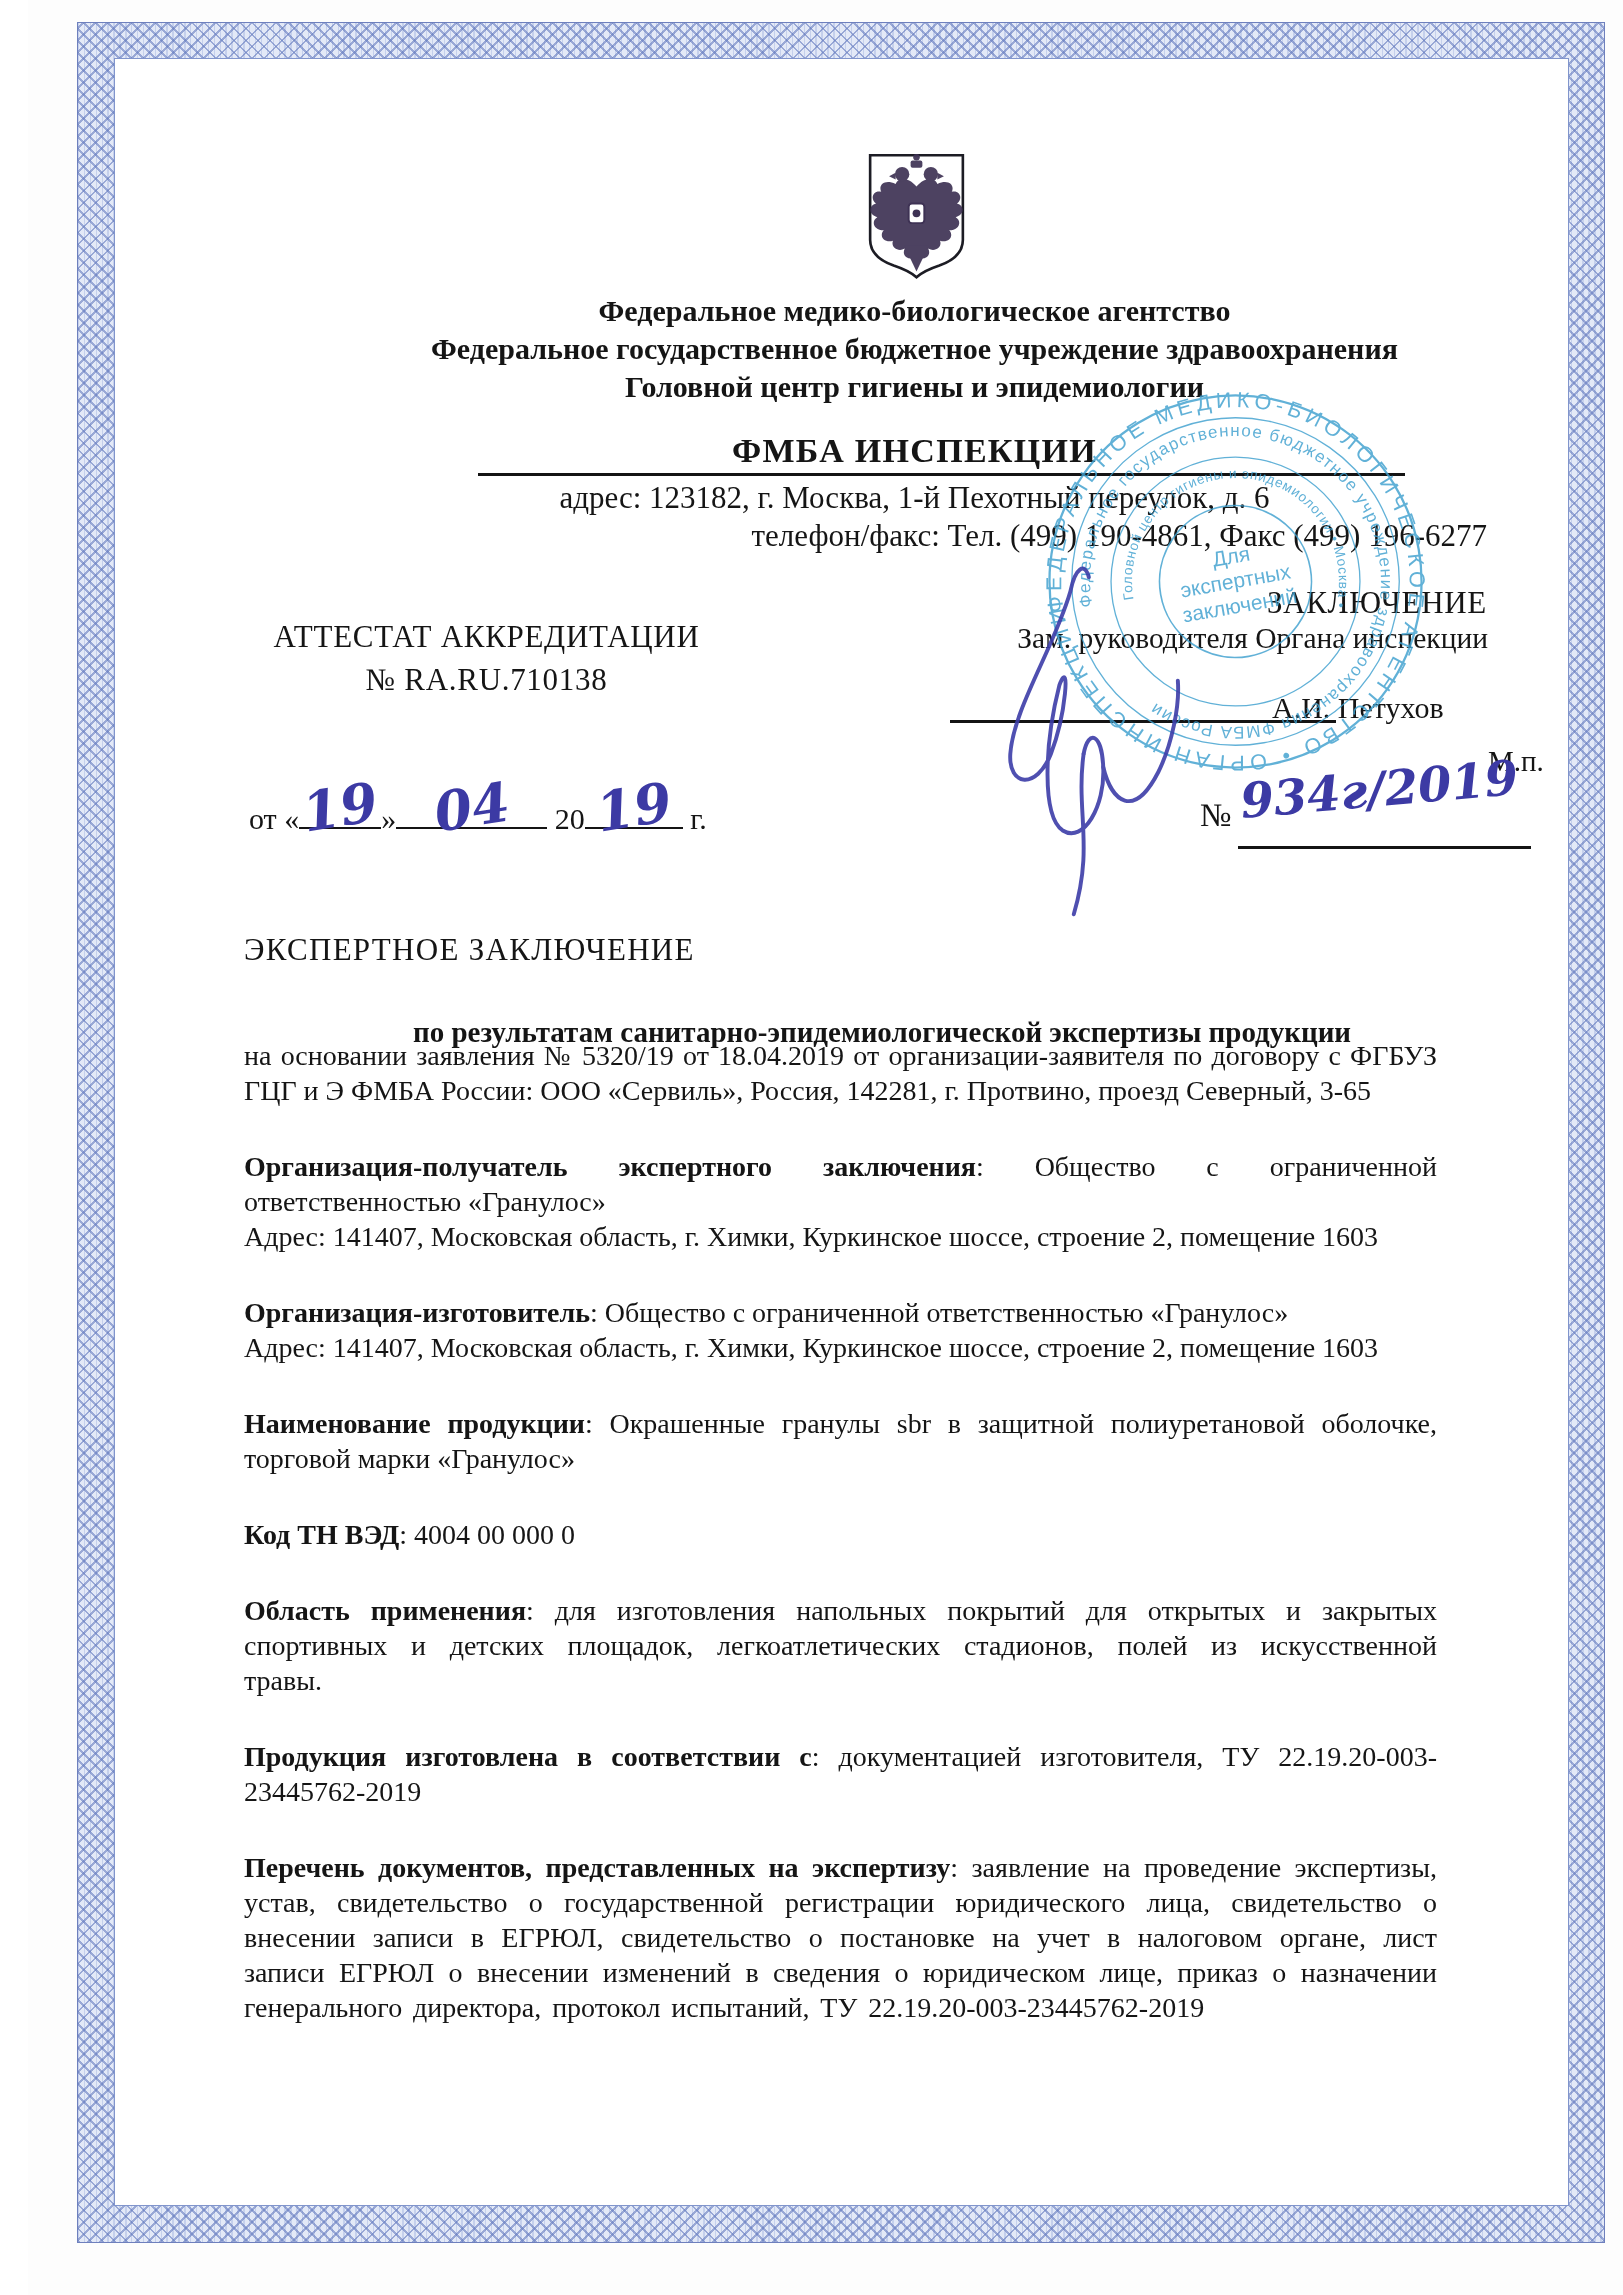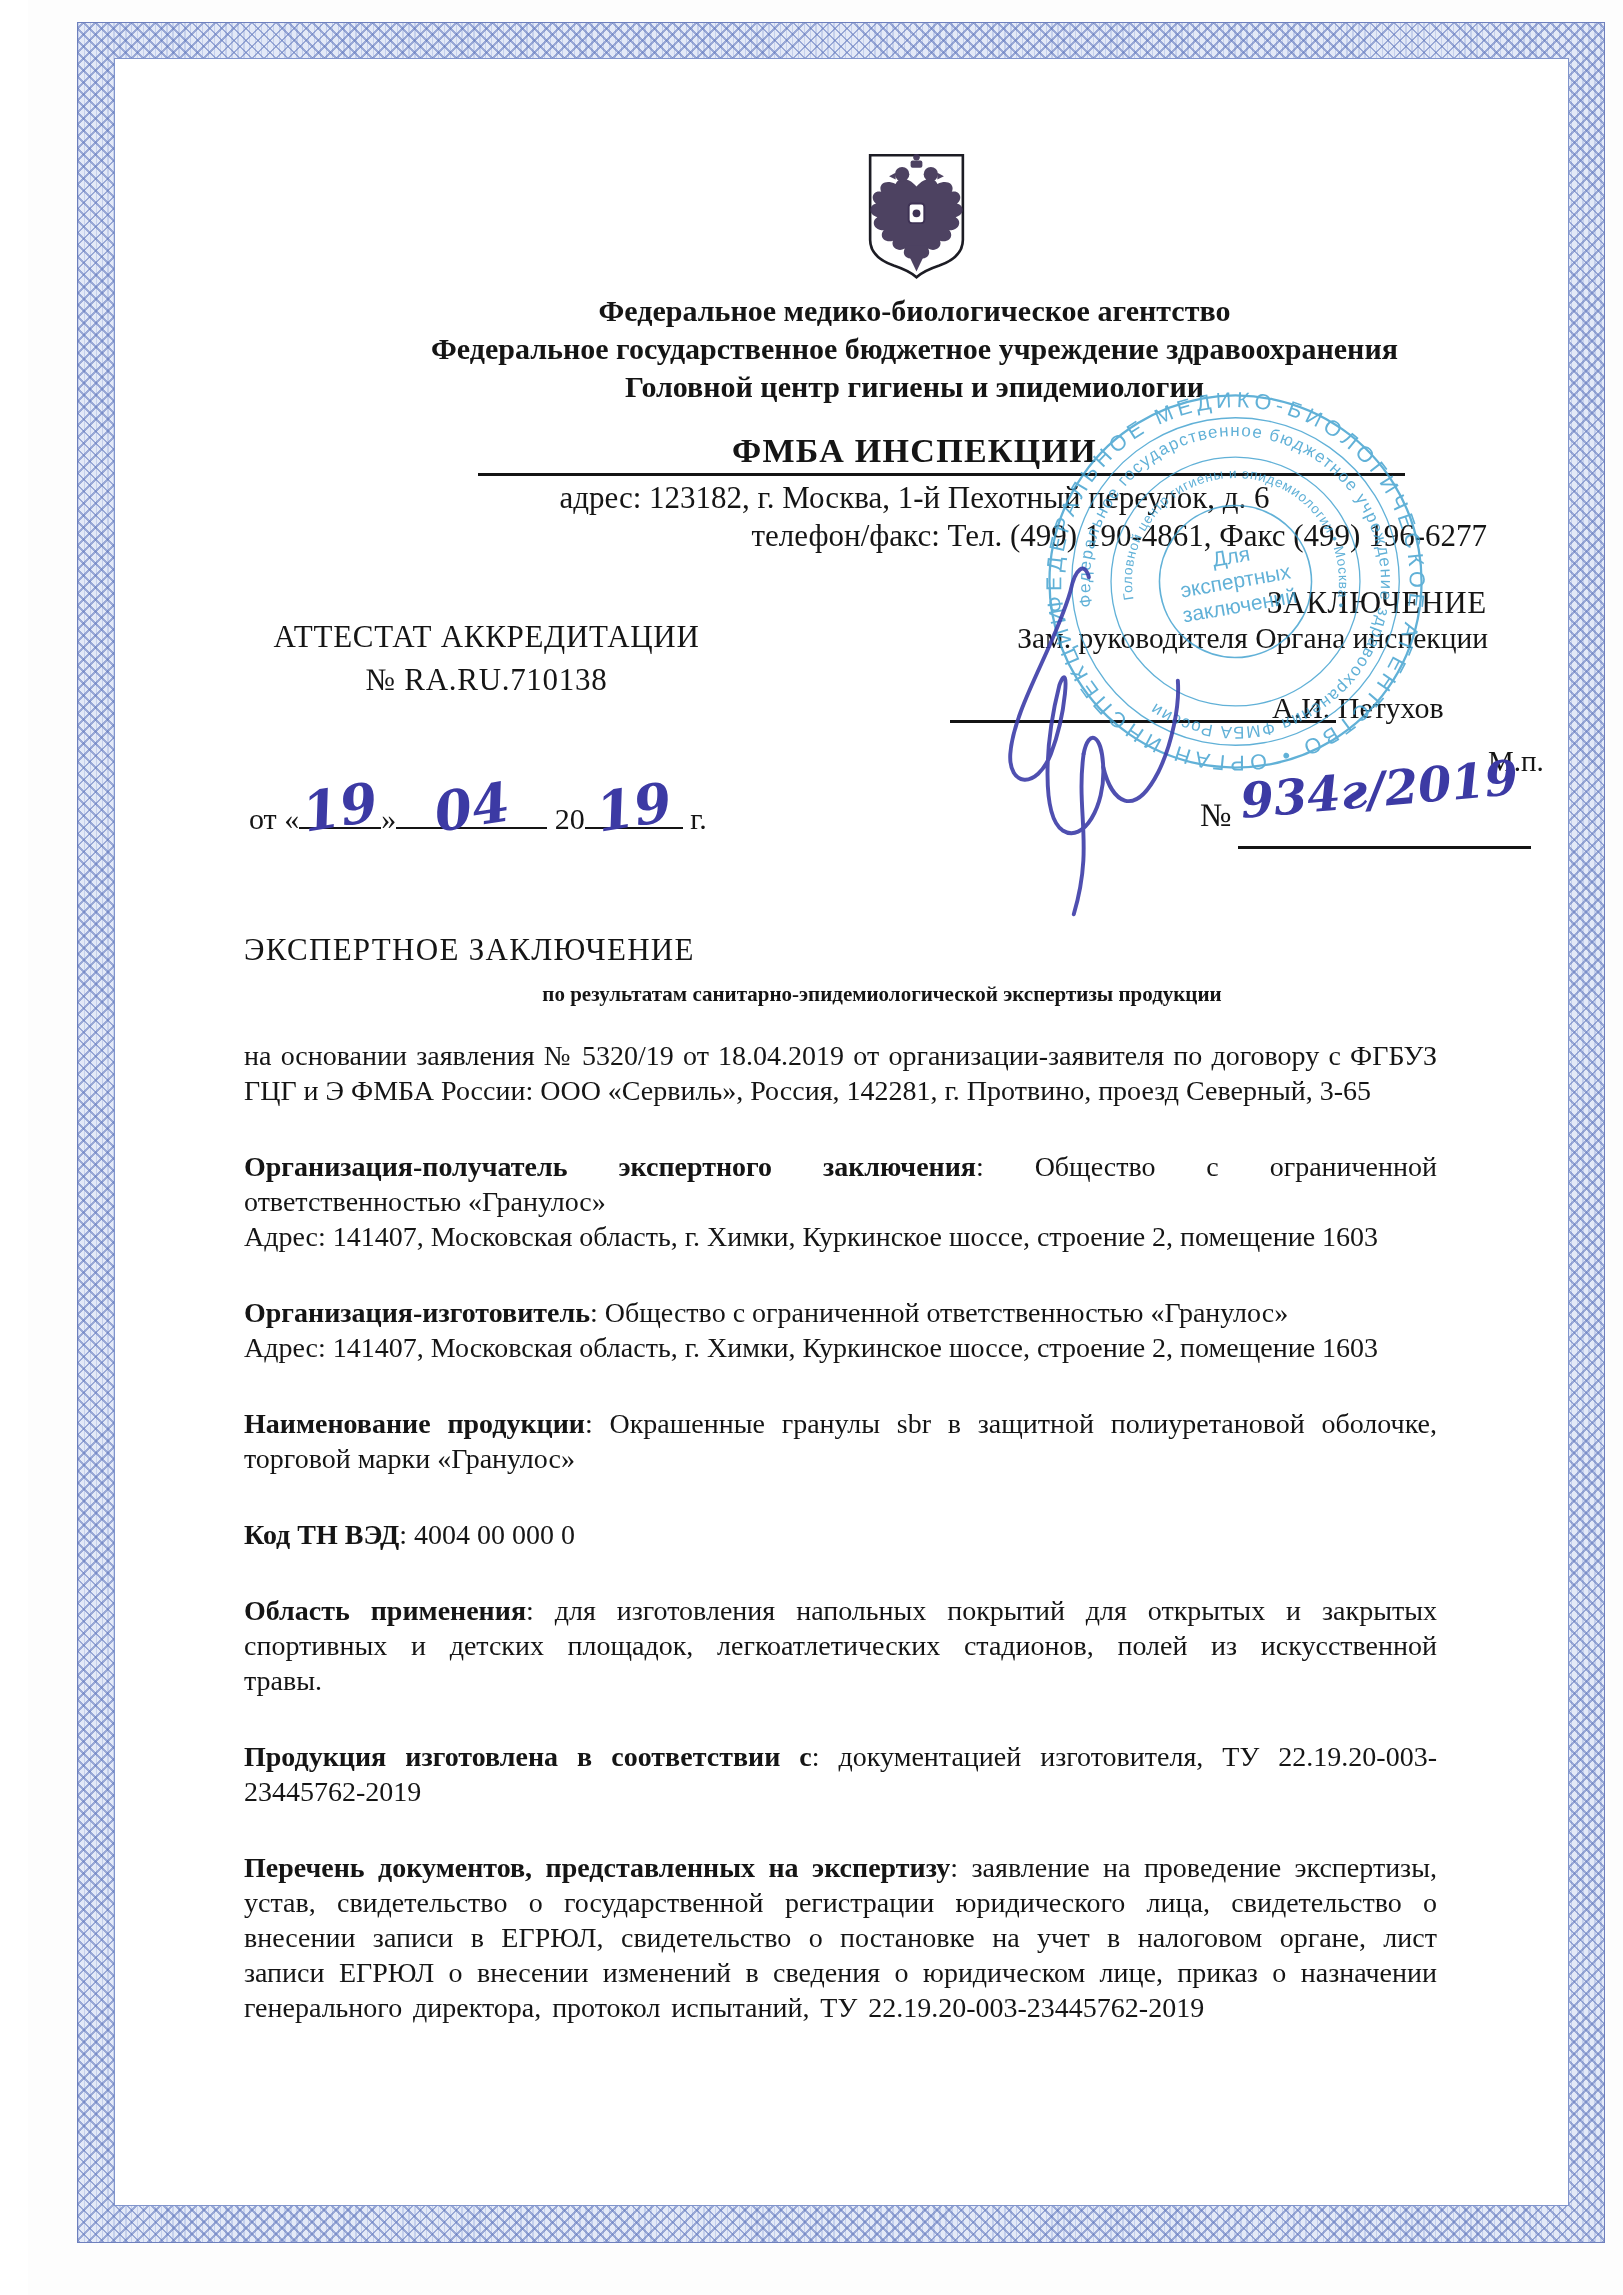--- a/index.html
+++ b/index.html
@@ -59,22 +59,22 @@
   .hw{position:absolute; left:50%; bottom:-6.5px; transform:translateX(-50%) rotate(-9deg);
       font-size:54px; line-height:1; white-space:nowrap;}
   .num-label{position:absolute; left:1172px; top:797px; font-size:33px;}
   .num-rule{position:absolute; left:1210px; top:846px; width:293px; height:2.6px; background:#141414;}
   .num-hand{position:absolute; left:1212px; top:765px; font-size:48px; line-height:1;
             transform:rotate(-5deg); white-space:nowrap;}
 
   
   .doc-title{position:absolute; left:216px; top:932px; width:1276px; text-align:left;
              font-weight:normal; font-size:31px; letter-spacing:1.3px;}
-  .doc-subtitle{position:absolute; left:216px; top:982px; width:1276px; text-align:center;
-             font-weight:bold; font-size:21px;}
+  .doc-subtitle{position:absolute; left:216px; top:1016px; width:1276px; text-align:center;
+             font-weight:bold; font-size:29px;}
 
   
   .body-text{position:absolute; left:216px; top:1038px; width:1193px;
              font-size:28px; line-height:35px; text-align:justify;}
   .body-text p{margin:0 0 41px 0;}
   .body-text p.mb0{margin-bottom:0;}
   .body-text b{font-weight:bold;}
   .spread{word-spacing:8.5px;}
   .spread-sm{word-spacing:3.9px;}
 

